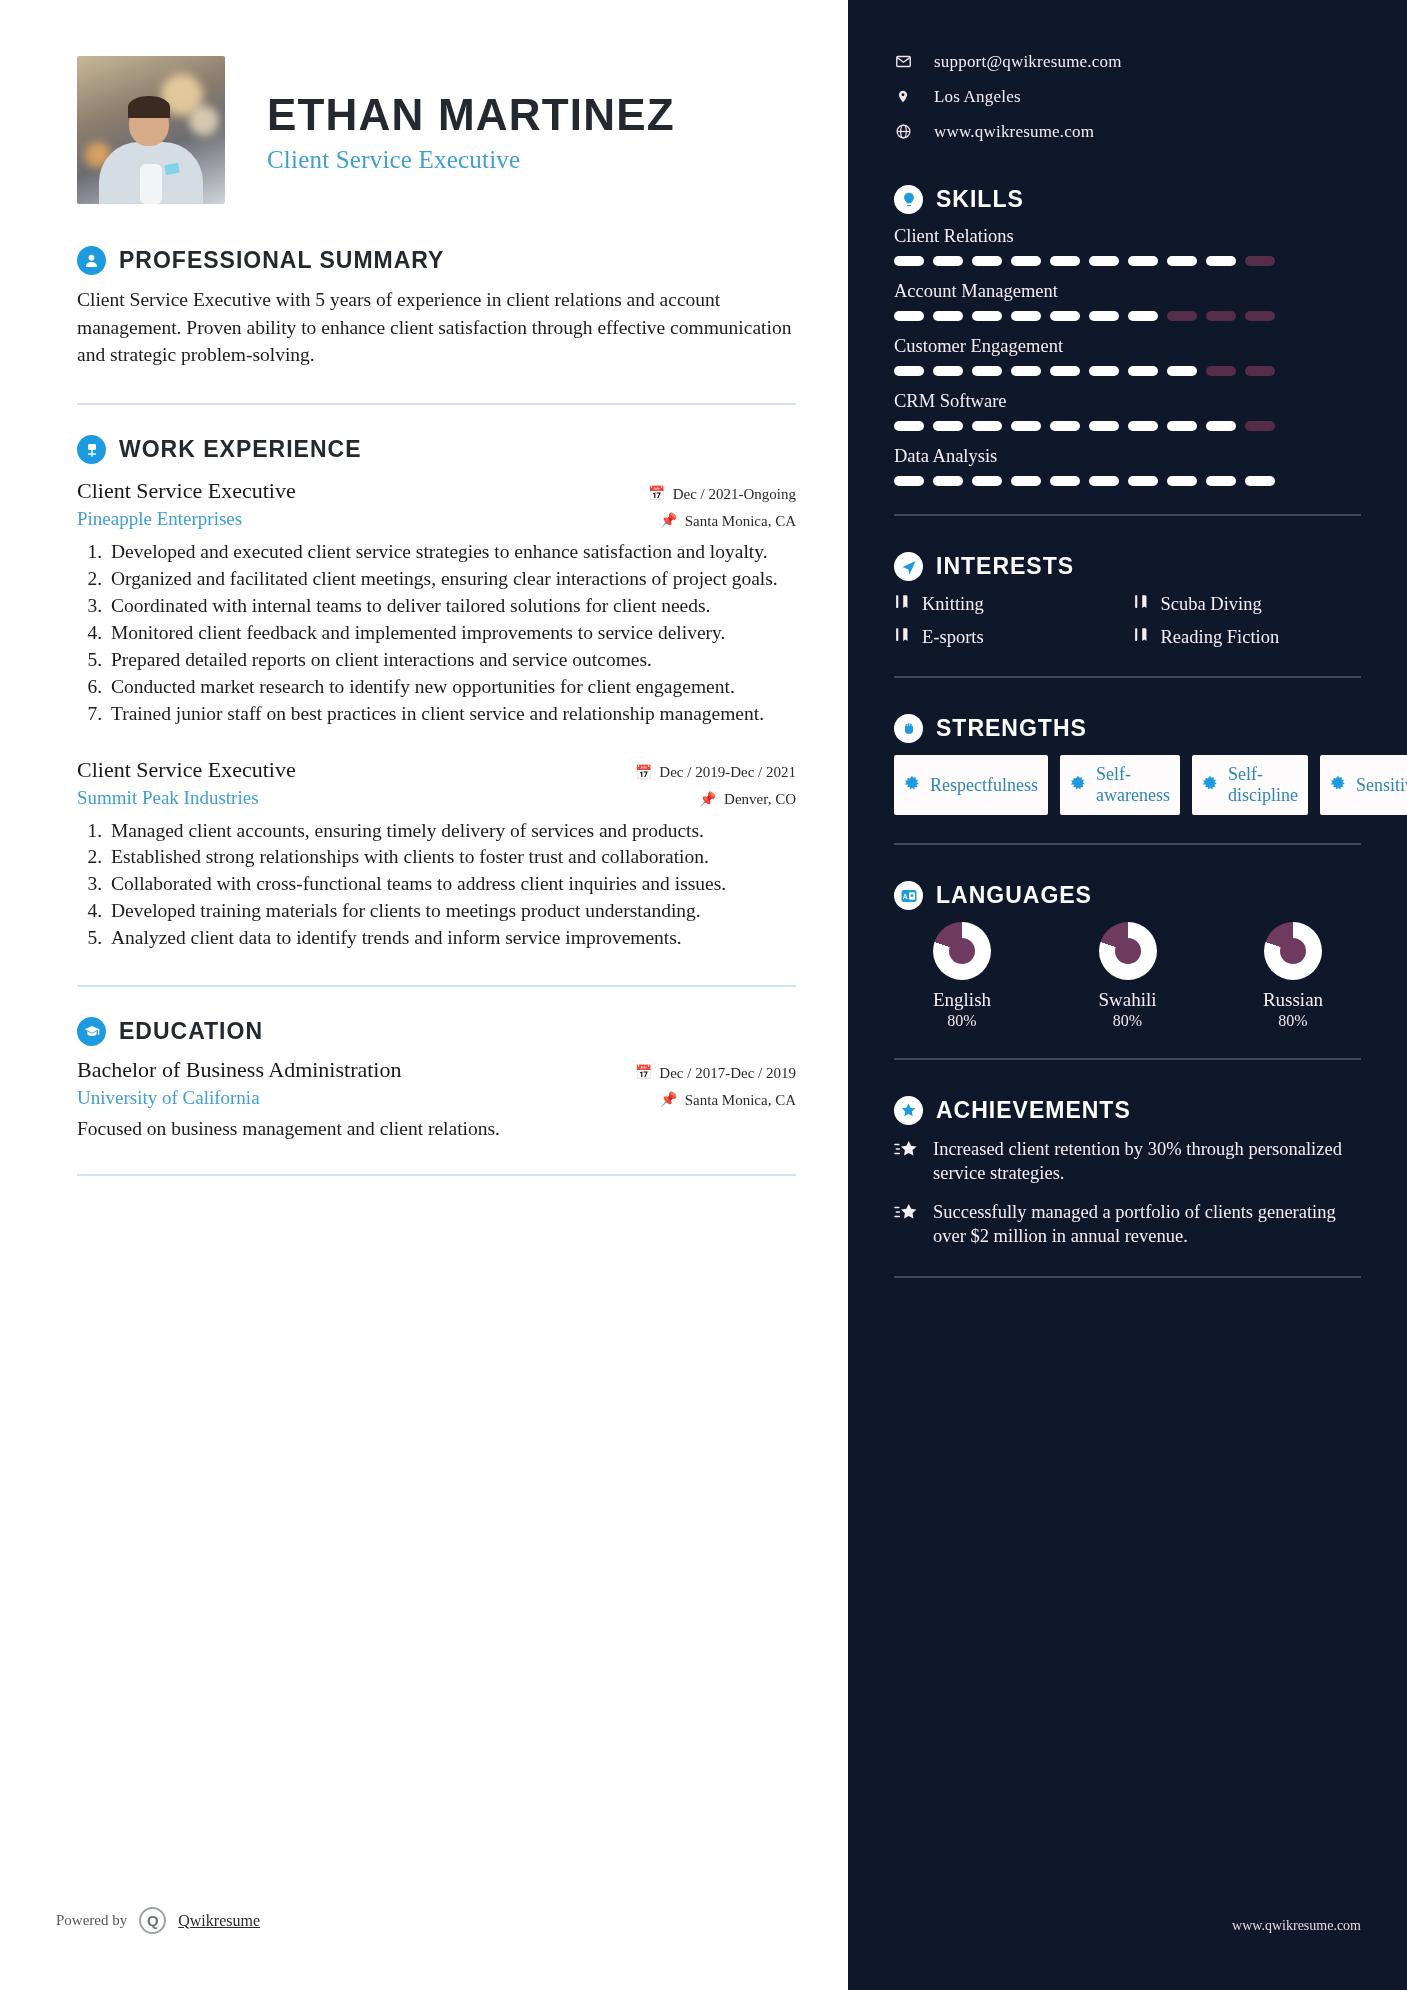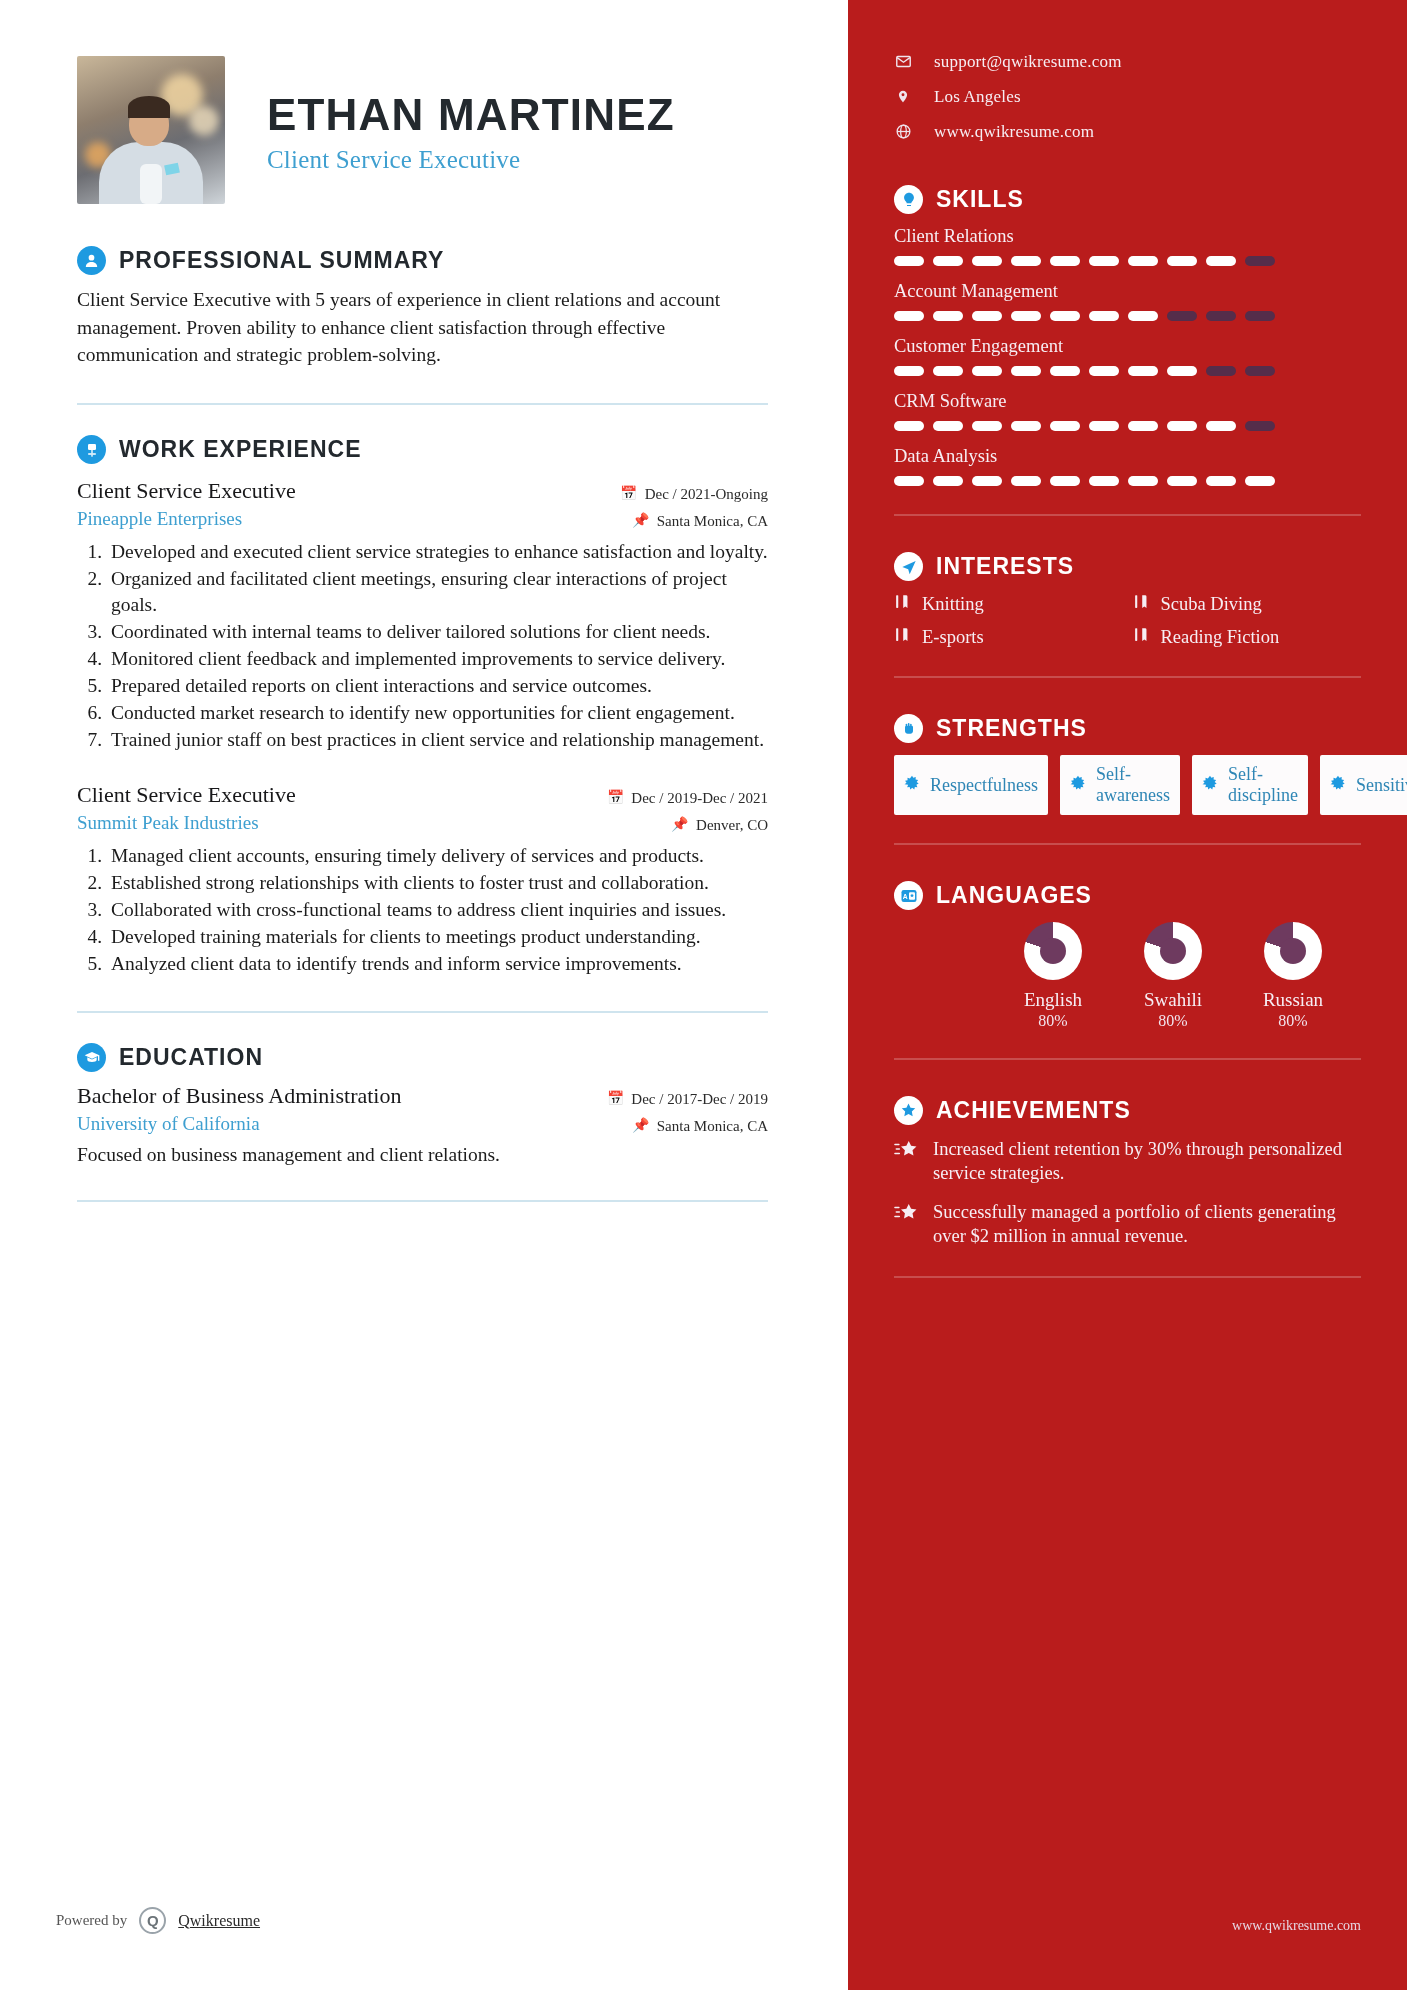--- a/index.html
+++ b/index.html
@@ -65,22 +65,22 @@
   .footer {
     position: absolute; left: 56px; right: 52px; bottom: 56px;
     display: flex; align-items: center; gap: 12px;
   }
   .powered { font-size: 15px; color: #555; }
   .qlogo { width: 27px; height: 27px; border-radius: 50%; border: 2px solid #9aa3aa; display:flex;align-items:center;justify-content:center;font-family:"Liberation Sans",sans-serif;font-size:15px;font-weight:700;color:#6b7378; }
   .qname { font-size: 16px; color: #2a2a2a; text-decoration: underline; }
 
   
   .right {
-    width: 559px; height: 100%; background:#b91c1c;
-    padding: 40px 46px 0 46px; color: #f3e9f0; position: relative; margin-left: 28px;
+    width: 559px; height: 100%; background:#0f172a;
+    padding: 40px 46px 0 46px; color: #f3e9f0; position: relative;
   }
   .contact-list { margin-top: 4px; }
   .contact-row { display: flex; align-items: center; gap: 22px; height: 35px; }
   .contact-ico { width: 18px; flex: 0 0 18px; display:flex;align-items:center;justify-content:center;color:#f0e3ec; }
   .contact-txt { font-size: 17px; color: #f7eef4; letter-spacing:.2px; }
 
   .rsec { margin-top: 36px; }
   .rsec-head { display:flex; align-items:center; gap:13px; margin-bottom: 12px; }
   .rico { width: 29px;height:29px;flex:0 0 29px;border-radius:50%;background:#ffffff;display:flex;align-items:center;justify-content:center; }
   .rsec-title { font-family:"Liberation Sans",sans-serif;font-size:23px;font-weight:700;letter-spacing:1px;color:#ffffff; }
@@ -92,21 +92,21 @@
   .dash.on { background: #ffffff; }
 
   .rdivider { height: 2px; background: rgba(255,255,255,.22); margin: 28px 0 0 0; }
 
   .interest-grid { display:grid; grid-template-columns: 1fr 1fr; row-gap: 11px; column-gap: 10px; }
   .interest { display:flex; align-items:center; gap: 11px; font-size: 18.5px; color:#f7eef4; }
 
   .strength-grid { display:grid; grid-template-columns: 1fr 1fr 1fr 1fr; gap: 12px; }
   .strength { background:#fdfbfc; border-radius:2px; padding: 9px 10px; display:flex; align-items:center; gap:10px; font-size: 18px; color:#2f86b5; }
 
-  .lang-row { display:flex; justify-content: flex-end; margin-top: 6px; padding: 0 8px; }
+  .lang-row { display:flex; justify-content: space-between; margin-top: 6px; padding: 0 8px; }
   .lang { width: 120px; text-align:center; }
   .donut { width: 58px; height: 58px; margin: 0 auto 9px auto; position:relative; }
   .lang-name { font-size: 19px; color:#f7eef4; }
   .lang-pct { font-size: 16px; color:#f2e5ee; margin-top: 1px; }
 
   .ach { display:flex; gap: 13px; margin-bottom: 15px; }
   .ach-ico { width: 26px; flex: 0 0 26px; padding-top:3px; }
   .ach-txt { font-size: 18.5px; line-height: 1.3; color:#f7eef4; }
 
   .right-footer { position:absolute; right: 46px; bottom: 56px; font-size: 14px; color:#e7d6e2; }

